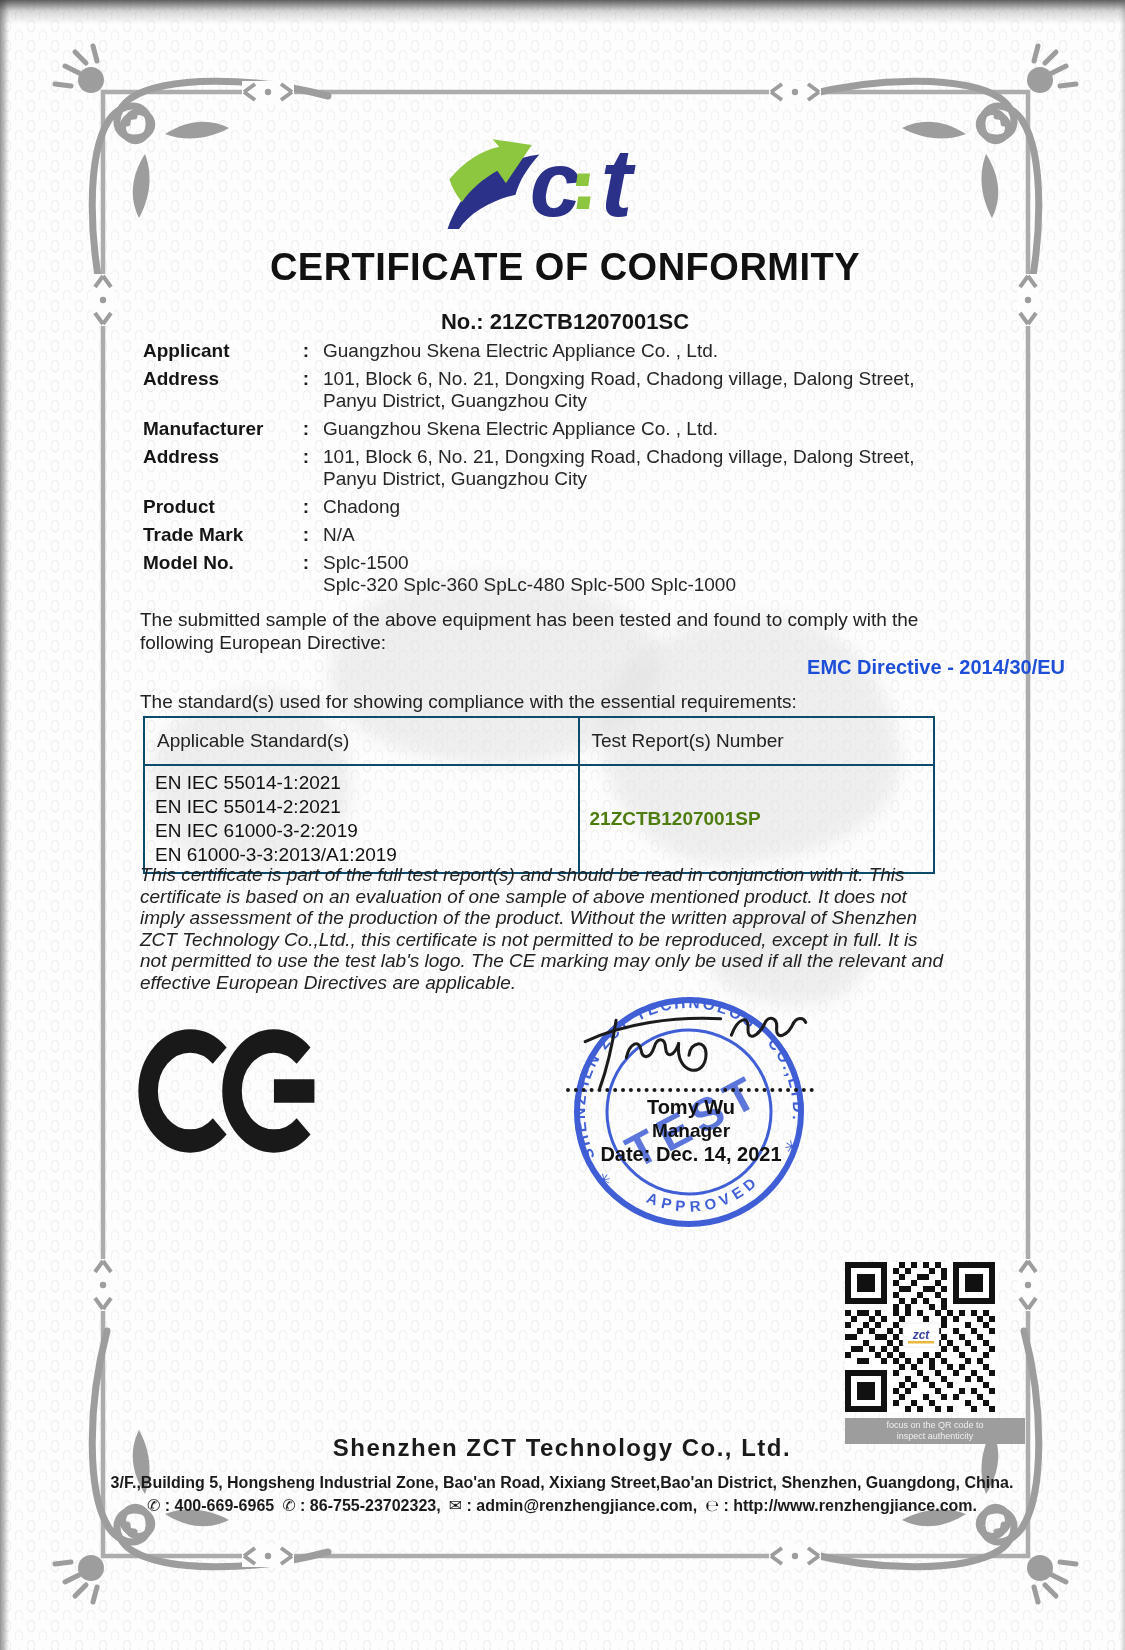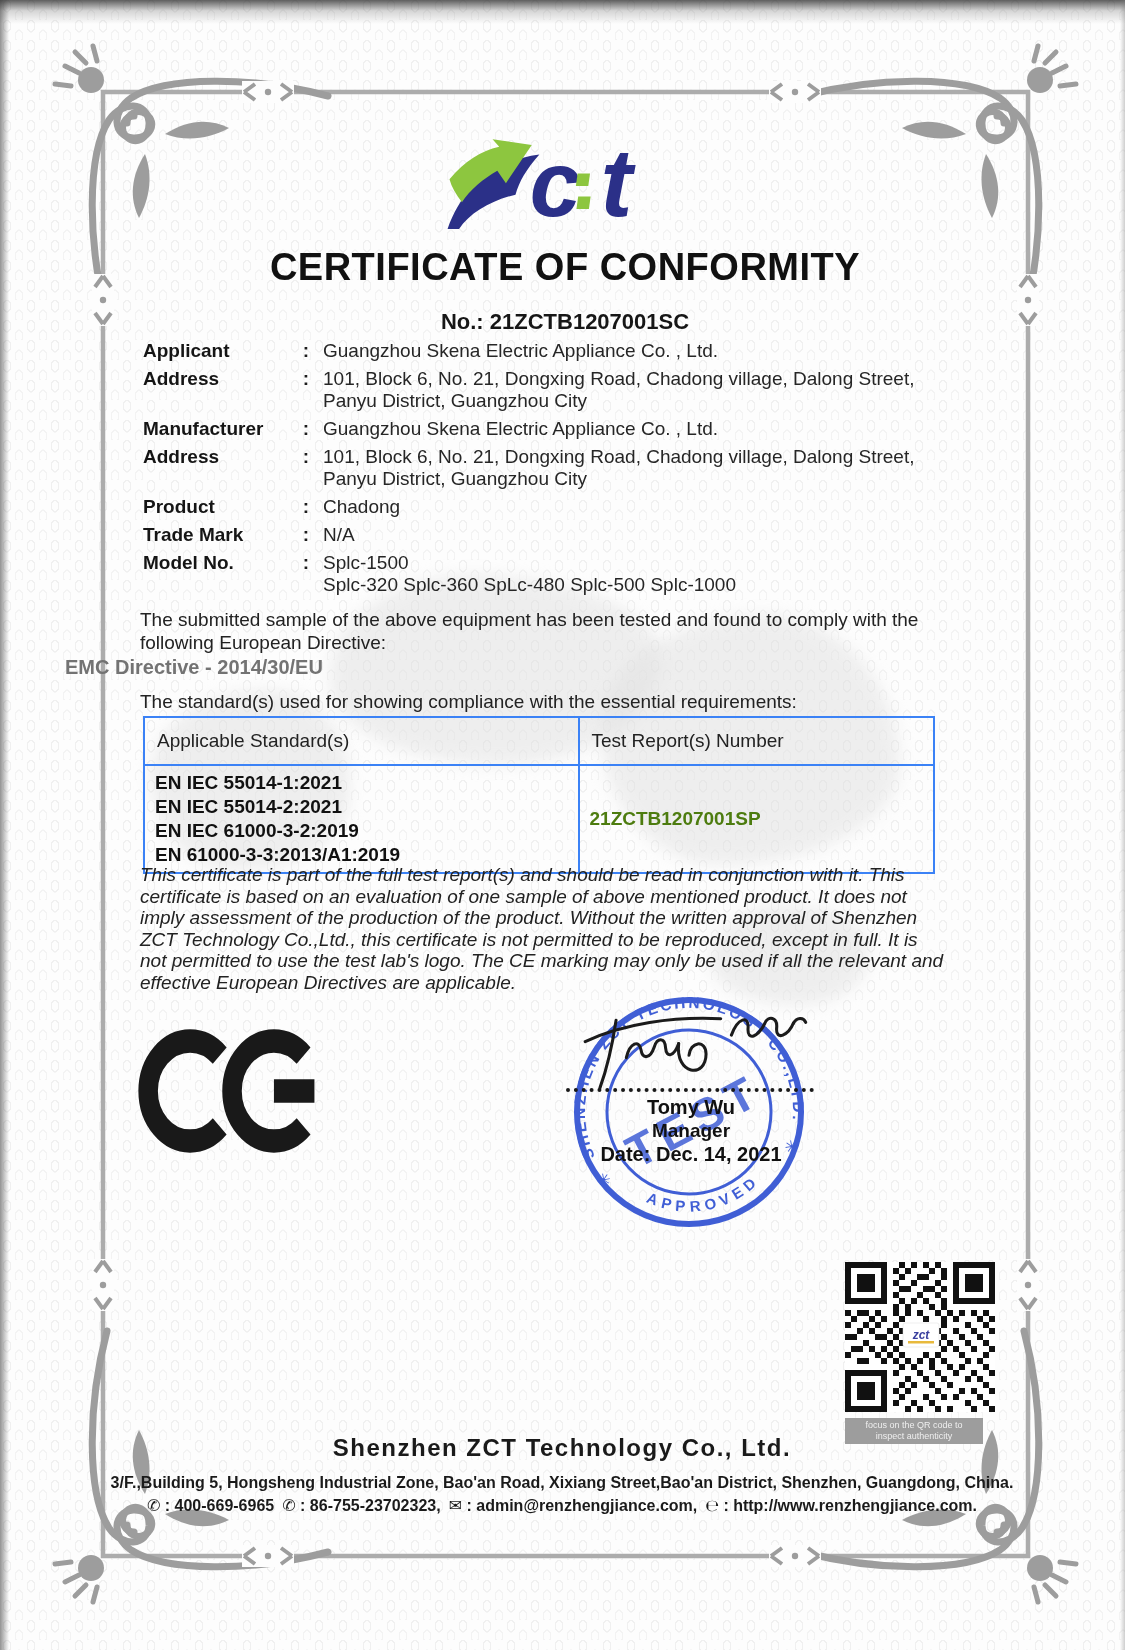--- a/index.html
+++ b/index.html
@@ -40,46 +40,46 @@
 
   .fields{left:143px;top:340px;width:805px;}
   .field-row{display:grid;grid-template-columns:146px 34px 1fr;
     font-size:19px;line-height:22px;margin-bottom:6px;}
   .field-label{font-weight:bold;color:#151515;}
   .field-colon{font-weight:bold;text-align:center;}
   .field-value{color:#262626;}
   .pre{white-space:pre-line;}
 
   .intro{left:140px;top:608px;width:818px;font-size:19px;line-height:23px;color:#222;}
-  .emc{left:65px;top:656px;width:1000px;text-align:left;font-size:20px;font-weight:bold;color:#737373;}
+  .emc{left:65px;top:656px;width:1000px;text-align:right;font-size:20px;font-weight:bold;color:#1d4ed8;}
   .std-line{left:140px;top:691px;width:818px;font-size:19px;color:#222;}
 
   table.standards{left:143px;top:716px;position:absolute;z-index:2;width:792px;
     border-collapse:collapse;background:transparent;}
-  table.standards th,table.standards td{border:2px solid #3b82f6;font-size:19px;text-align:left;vertical-align:middle;}
+  table.standards th,table.standards td{border:2px solid #0c4a6e;font-size:19px;text-align:left;vertical-align:middle;}
   table.standards th{font-weight:normal;padding:12px 12px;color:#222;}
   table.standards td{padding:5px 10px;}
-  td.std-cell{font-weight:bold;line-height:24px;color:#111;}
+  td.std-cell{font-weight:normal;line-height:24px;color:#111;}
   td.rep-cell{font-weight:bold;color:#4d7c0f;border-radius:15px;}
   .col-std{width:55%;}
 
   .legal{left:140px;top:864px;width:805px;font-size:19px;line-height:21.5px;color:#222;font-style:italic;}
 
   .ce{left:138px;top:1022px;width:188px;height:138px;}
 
   .stamp{left:560px;top:983px;width:258px;height:258px;z-index:3;opacity:.93;}
   .sig{left:552px;top:998px;width:285px;height:95px;z-index:5;}
   .dotted{left:566px;top:1058px;width:248px;height:30px;border-bottom:4px dotted #1a1a1a;z-index:4;}
   .sig-block{left:570px;top:1095px;width:242px;text-align:center;z-index:5;color:#111;}
   .sig-name{font-size:20px;font-weight:bold;line-height:24px;}
   .sig-role{font-size:19px;font-weight:bold;line-height:23px;}
   .sig-date{font-size:20px;font-weight:bold;line-height:25px;}
 
   .qr{left:845px;top:1262px;width:150px;z-index:2;}
-  .qr-caption{margin-top:2px;width:138px;background:#9d9d9d;color:#efefef;
+  .qr-caption{margin-top:2px;width:180px;background:#9d9d9d;color:#efefef;
     font-size:9px;line-height:11px;text-align:center;padding:2px 0;white-space:pre-line;}
 
   .footer{left:62px;top:1434px;width:1000px;text-align:center;z-index:2;color:#1a1a1a;}
   .footer-company{font-size:24px;font-weight:bold;letter-spacing:1.5px;margin-bottom:11px;}
   .footer-address{font-size:16px;font-weight:bold;line-height:20px;}
   .footer-contacts{font-size:16px;font-weight:bold;line-height:22px;margin-top:2px;}
   .contact-seg{margin:0 4px;}
   .cicon{font-family:"DejaVu Sans",sans-serif;font-weight:normal;font-size:16px;}
 </style>
 </head>

